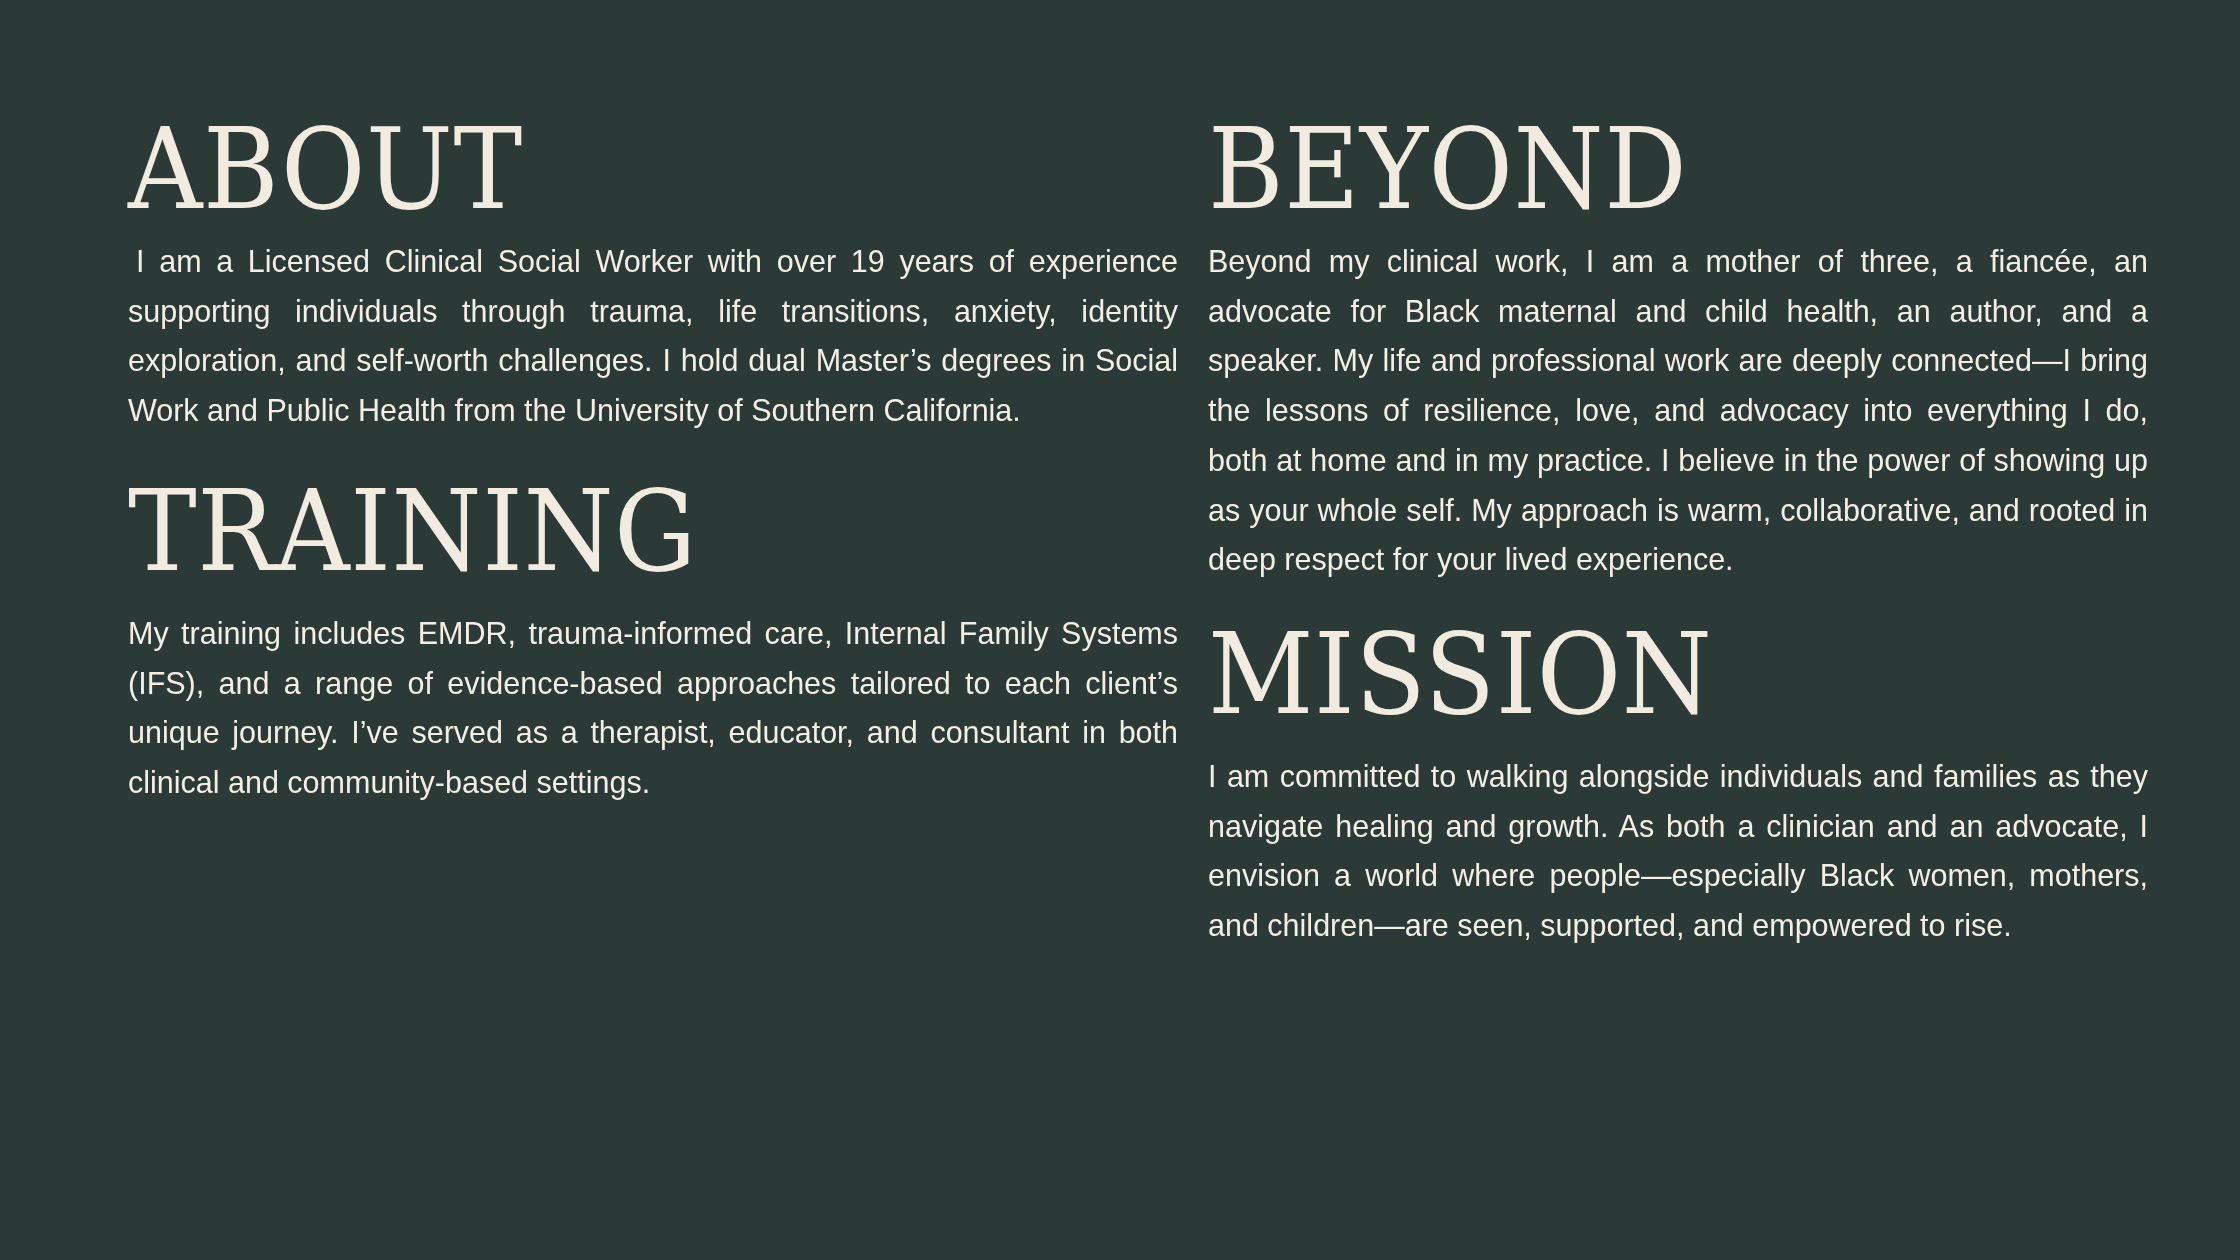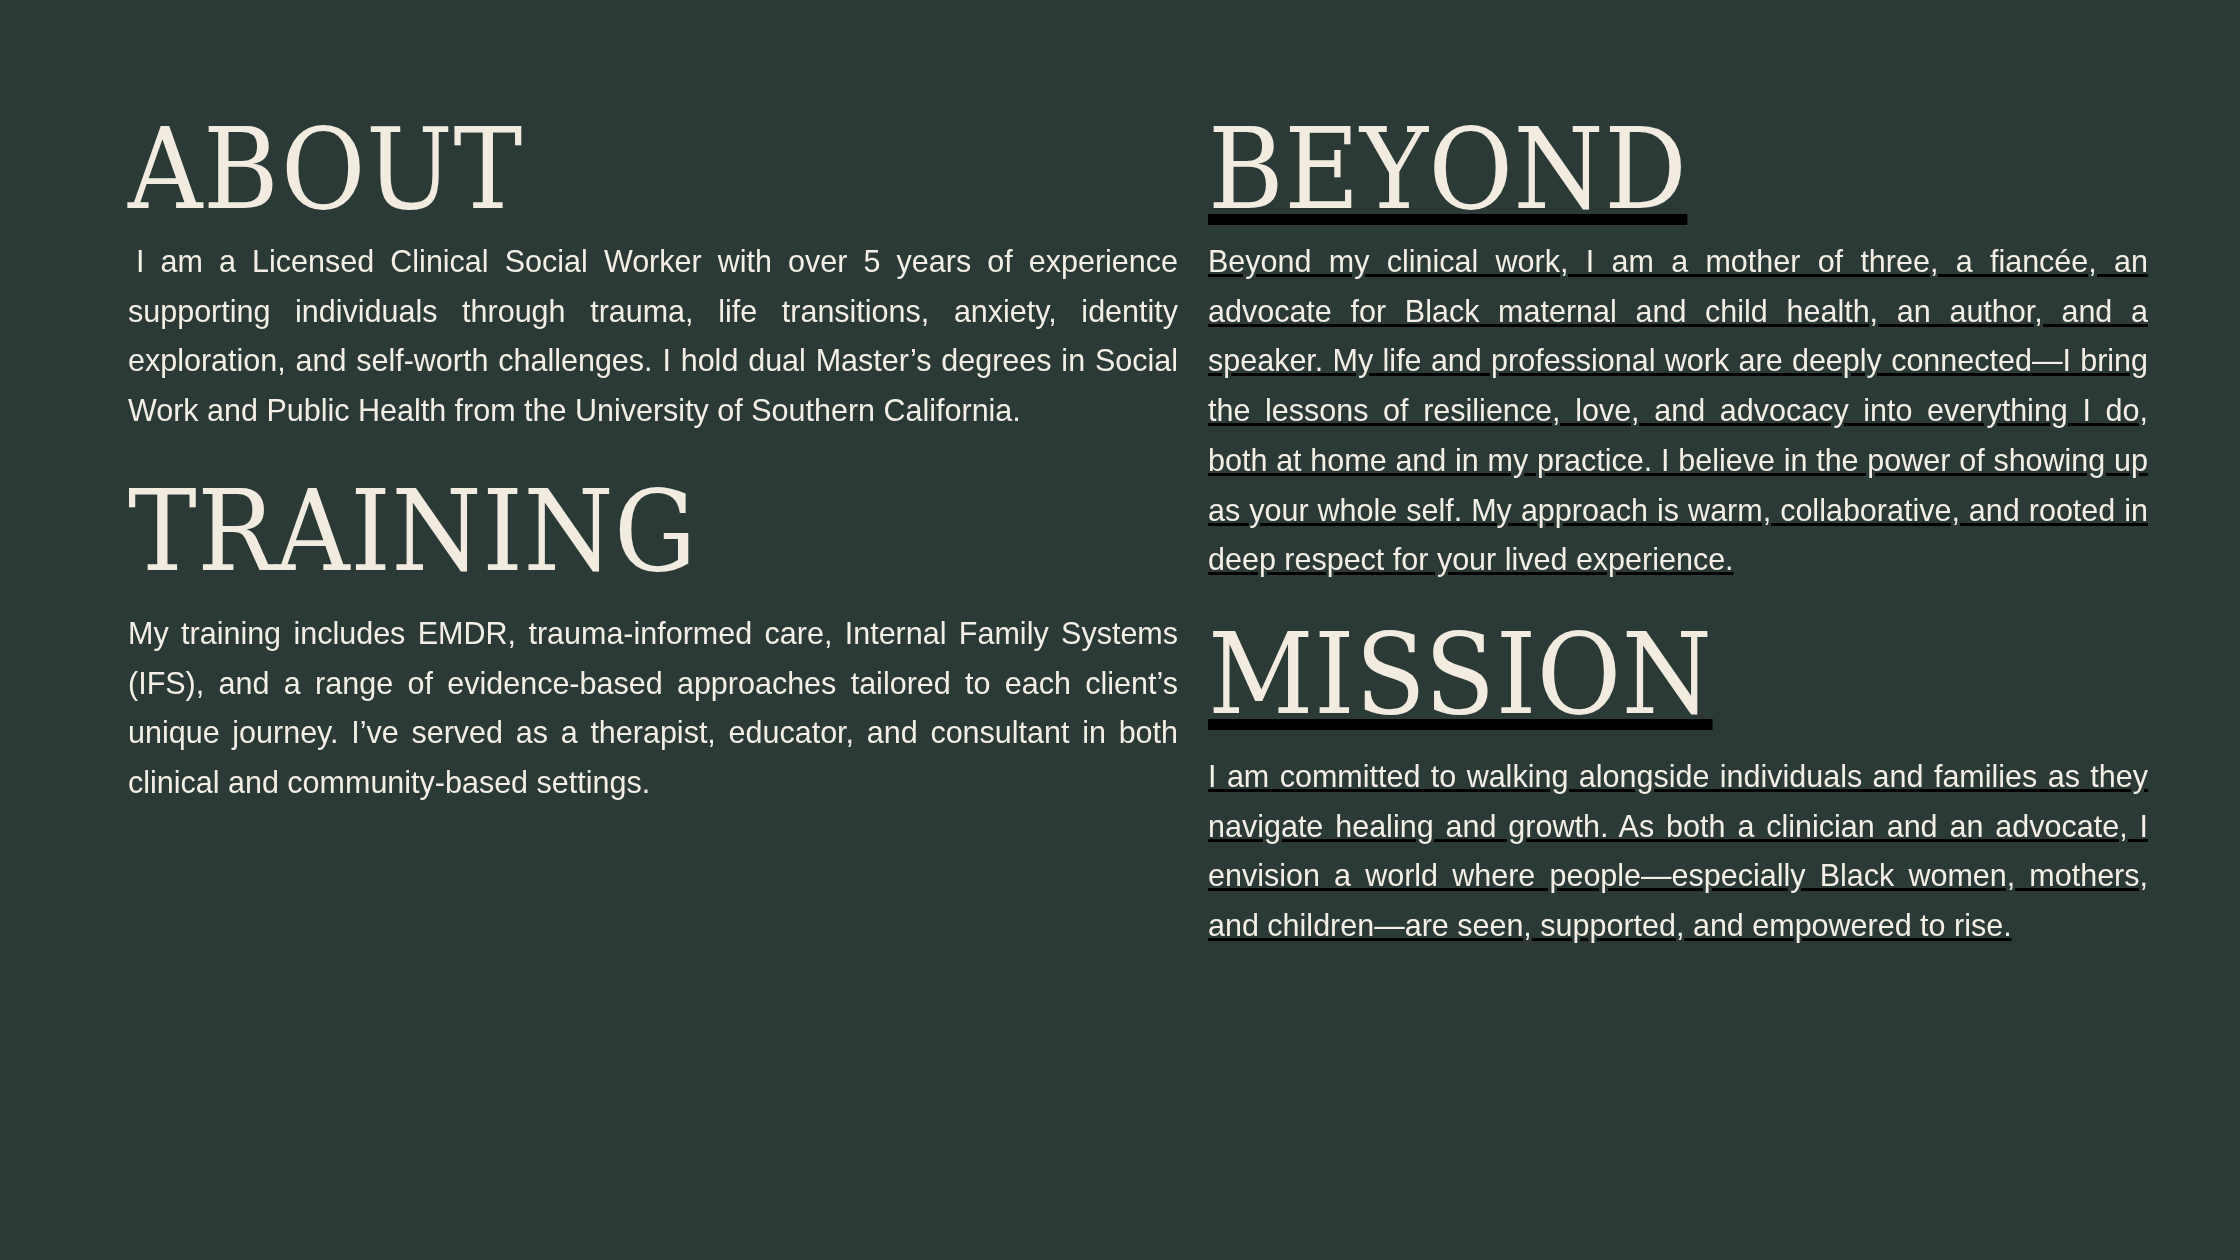--- a/index.html
+++ b/index.html
@@ -32,21 +32,20 @@
   }
   .col-left {
     width: 1050px;
     margin-left: 128px;
     box-sizing: border-box;
   }
   .col-right {
     width: 940px;
     margin-left: 30px;
     box-sizing: border-box;
-    text-decoration: underline;
   }
   .section-heading {
     font-family: "DejaVu Serif", "Liberation Serif", serif;
     color: #f2ece0;
     font-weight: 400;
     letter-spacing: 0.005em;
     line-height: 0.92;
     margin: 0;
     white-space: nowrap;
     transform: scaleX(0.92);
@@ -76,21 +75,21 @@
 <body>
 
 <div class="page">
 
   <div class="columns">
 
     <div class="col-left">
 
       <h1 class="section-heading h-about">ABOUT</h1>
 
-      <p class="body-text first-indent gap-after-heading">I am a Licensed Clinical Social Worker with over 5 years of experience supporting individuals through trauma, life transitions, anxiety, identity exploration, and self-worth challenges. I hold dual Master’s degrees in Social Work and Public Health from the University of Southern California.</p>
+      <p class="body-text first-indent gap-after-heading">I am a Licensed Clinical Social Worker with over 19 years of experience supporting individuals through trauma, life transitions, anxiety, identity exploration, and self-worth challenges. I hold dual Master’s degrees in Social Work and Public Health from the University of Southern California.</p>
 
       <h1 class="section-heading h-training">TRAINING</h1>
 
       <p class="body-text gap-after-heading-sm">My training includes EMDR, trauma-informed care, Internal Family Systems (IFS), and a range of evidence-based approaches tailored to each client’s unique journey. I’ve served as a therapist, educator, and consultant in both clinical and community-based settings.</p>
 
     </div>
 
     <div class="col-right">
 
       <h1 class="section-heading h-beyond">BEYOND</h1>

